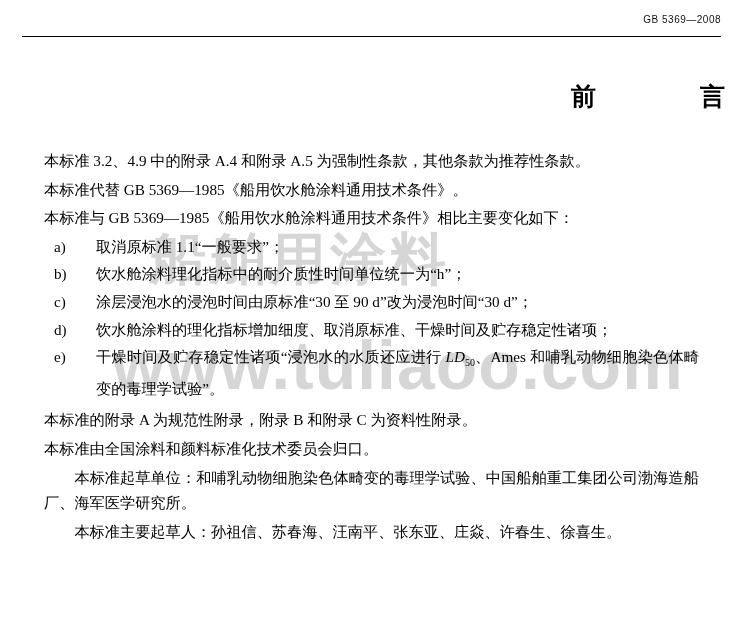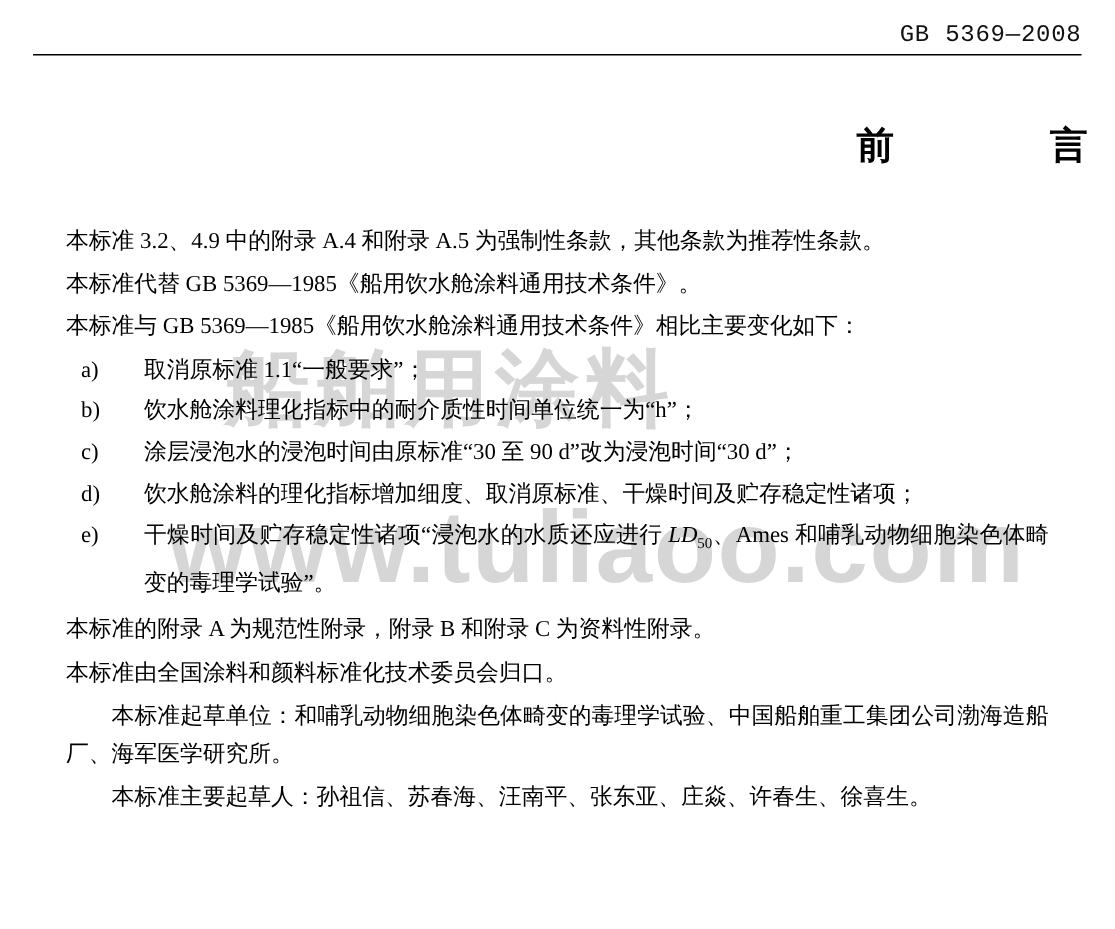--- a/index.html
+++ b/index.html
@@ -19,22 +19,22 @@
     position: relative;
     width: 743px;
     height: 619px;
     box-sizing: border-box;
   }
   
   .header {
     position: absolute;
     top: 14px;
     right: 22px;
-    font-family: Liberation Mono, monospace;
-    font-size: 16px;
+    font-family: Liberation Sans, sans-serif;
+    font-size: 10px;
     letter-spacing: 0.5px;
     color: #111;
   }
   .rule {
     position: absolute;
     top: 36px;
     left: 22px;
     right: 22px;
     height: 1px;
     background: #000;

